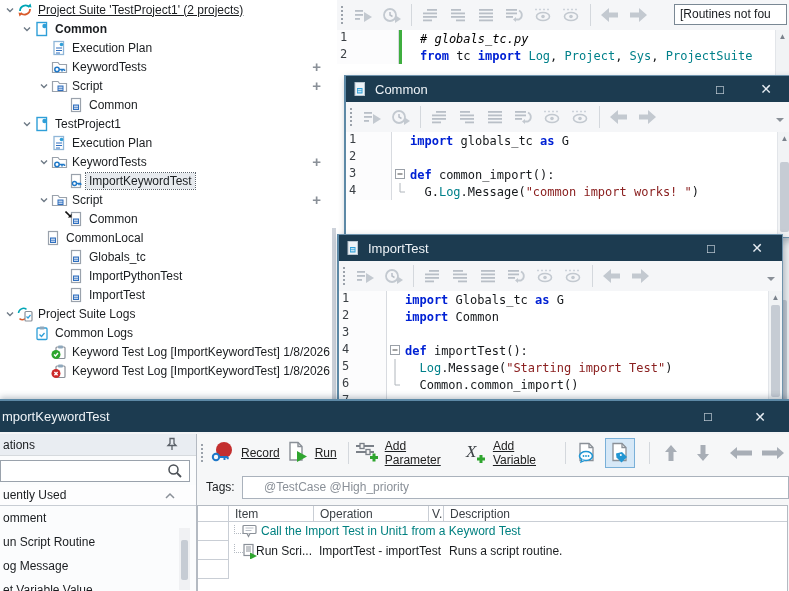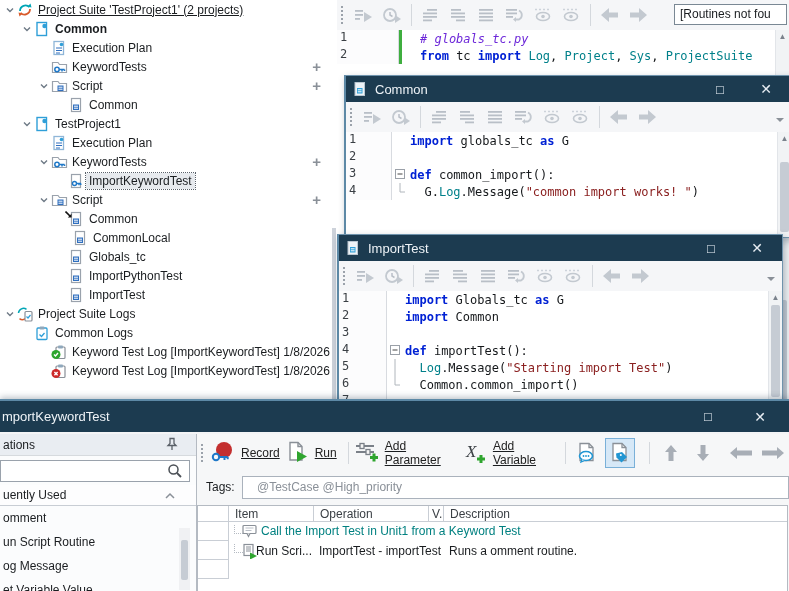--- a/index.html
+++ b/index.html
@@ -44,21 +44,21 @@
           font-family:"DejaVu Sans Mono",monospace;font-size:12px;}
   .ed-line{height:17px;display:flex;align-items:center;white-space:pre;}
   .ed-num{color:#3a3f44;background:#fcfcfd;border-right:1px solid #d8dbe0;height:17px;
           padding-left:3px;box-sizing:border-box;flex:none;}
   .ed-chg{width:3px;height:17px;background:#3fae3f;flex:none;}
   .ed-fold{width:16px;height:17px;display:flex;align-items:center;justify-content:center;flex:none;}
   .ed-code{padding-left:2px;}
   .tk-kw{color:#0021d4;font-weight:bold;}
   .tk-id{color:#00808a;}
   .tk-str{color:#8b2121;}
-  .tk-cmt{color:#6d28d9;font-style:italic;}
+  .tk-cmt{color:#000000;font-style:italic;}
   .tk-pl{color:#15181b;}
   .scrollbar{position:absolute;width:13px;background:#f1f3f5;border-left:1px solid #e2e5e9;}
   .sb-arrow{height:12px;display:flex;align-items:center;justify-content:center;color:#7a828c;font-size:8px;}
   .sb-thumb{position:absolute;left:2px;right:2px;background:#c6ccd4;border-radius:2px;}
 
   
   #bottom-window{position:absolute;left:0;top:399px;width:789px;height:192px;background:#f3f4f6;
                  border-top:2px solid #5d89a6;box-shadow:0 -2px 6px rgba(40,60,80,.3);}
   #bw-titlebar{height:31px;background:#1c3b50;color:#eef3f7;font-size:13px;display:flex;
                align-items:center;position:relative;}
@@ -84,21 +84,21 @@
 
   #bw-main{position:absolute;left:197px;right:0;top:0;bottom:0;background:#f6f7f8;}
   #kt-toolbar{height:38px;display:flex;align-items:center;background:#f6f7f8;}
   .ktbtn{display:flex;align-items:center;margin-right:6px;text-decoration:underline;}
   .ktbtn .lbl{margin-left:5px;color:#222;}
   .kico-box{width:30px;height:28px;display:flex;align-items:center;justify-content:center;margin:0 2px;}
   .kico-box.sel{background:#d6e8f7;border:1px solid #7ab0d8;}
   #tags-row{height:30px;display:flex;align-items:center;}
   #tags-label{margin-left:9px;width:36px;}
   #tags-input{flex:1;height:19px;border:1px solid #aab2bc;background:#fff;
-              font:12px "Liberation Sans",sans-serif;color:#8a9098;padding-left:14px;}
+              font:12px "Liberation Sans",sans-serif;color:#8a9098;padding-left:21px;}
   #kt-table{position:absolute;left:0;right:1px;top:71px;bottom:0;background:#fff;
             border:1px solid #b4bac2;border-bottom:0;}
   #kt-head{display:flex;height:15px;border-bottom:1px solid #c9ced5;color:#3a3f44;}
   .hcell{border-right:1px solid #c9ced5;padding:0 0 0 6px;display:flex;align-items:center;height:15px;box-sizing:border-box;}
   .hc-gut{width:31px;padding:0;} .hc-item{width:85px;} .hc-op{width:115px;} .hc-v{width:15px;padding-left:3px;} .hc-desc{flex:1;border-right:0;}
   #kt-body{position:relative;}
   .krow{position:absolute;left:0;right:0;height:19px;}
   .kgut{position:absolute;left:0;top:0;width:31px;height:19px;border-right:1px solid #c9ced5;
         border-bottom:1px solid #c9ced5;box-sizing:border-box;background:#fff;}
   .kconn{position:absolute;left:36px;top:3px;width:8px;height:8px;border-left:1px dotted #b4bac2;
@@ -374,21 +374,21 @@
               <line x1="6" y1="9.2" x2="10" y2="9.2" stroke="#fff"></line>
               <line x1="6" y1="11.2" x2="10" y2="11.2" stroke="#fff"></line>
             </svg>
             <span class="ovl"><svg width="8" height="8" viewBox="0 0 8 8">
                 <path d="M0.5 0.5l4.5 4.5" stroke="#111" stroke-width="1.6"></path>
                 <path d="M6.5 6.5V2.8L2.8 6.5z" fill="#111"></path>
               </svg></span>
           </span>
           <span class="tlabel">Common</span>
         </div>
-        <div class="trow" style="padding-left: 58px;">
+        <div class="trow" style="padding-left: 31px;">
           <span class="chev"></span>
           <span class="ticon">
             <svg width="16" height="16" viewBox="0 0 16 16">
               <rect x="3.5" y="1.5" width="9" height="13" fill="#fff" stroke="#9aa2ac" stroke-width="1.2"></rect>
               <rect x="5" y="7.5" width="6" height="5.5" fill="#2f6fbf"></rect>
               <line x1="6" y1="9.2" x2="10" y2="9.2" stroke="#fff"></line>
               <line x1="6" y1="11.2" x2="10" y2="11.2" stroke="#fff"></line>
             </svg>
           </span>
           <span class="tlabel">CommonLocal</span>
@@ -869,21 +869,21 @@
                 <span class="kconn"></span>
                 <span class="kico"><svg width="16" height="16">
                     <rect x="2" y="1.5" width="9" height="11" fill="#fff" stroke="#8a9098" stroke-width="1.2"></rect>
                     <line x1="4" y1="4" x2="9" y2="4" stroke="#8a9098"></line>
                     <line x1="4" y1="6" x2="9" y2="6" stroke="#8a9098"></line>
                     <line x1="4" y1="8" x2="9" y2="8" stroke="#8a9098"></line>
                     <path d="M8 9.5l7 3.5-7 3.5z" fill="#2fa52f"></path>
                   </svg></span>
                 <span class="kitem2">Run Scri...</span>
                 <span class="kop">ImportTest - importTest</span>
-                <span class="kdesc">Runs a omment routine.</span>
+                <span class="kdesc">Runs a script routine.</span>
               </div>
               <div class="krow" style="top: 38px;">
                 <span class="kgut"></span>
               </div>
             </div>
         </div>
       </div>
 
     </div>
   </div>

